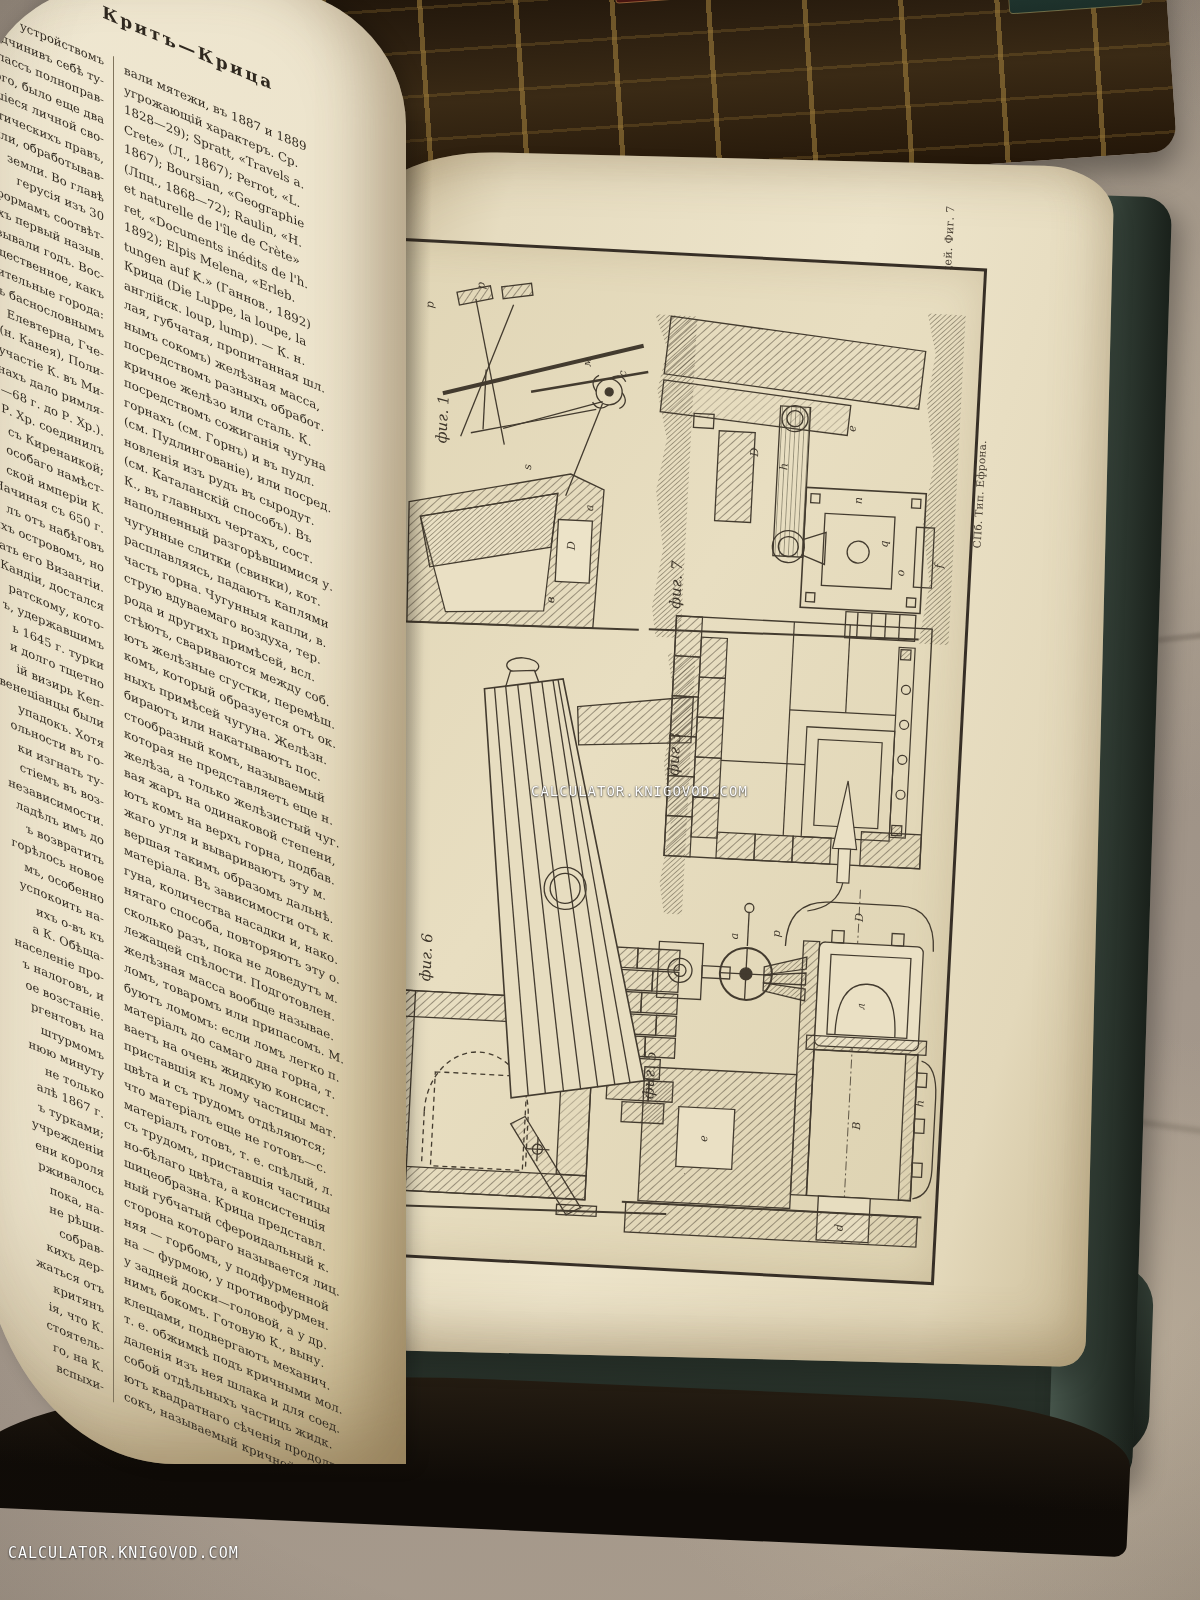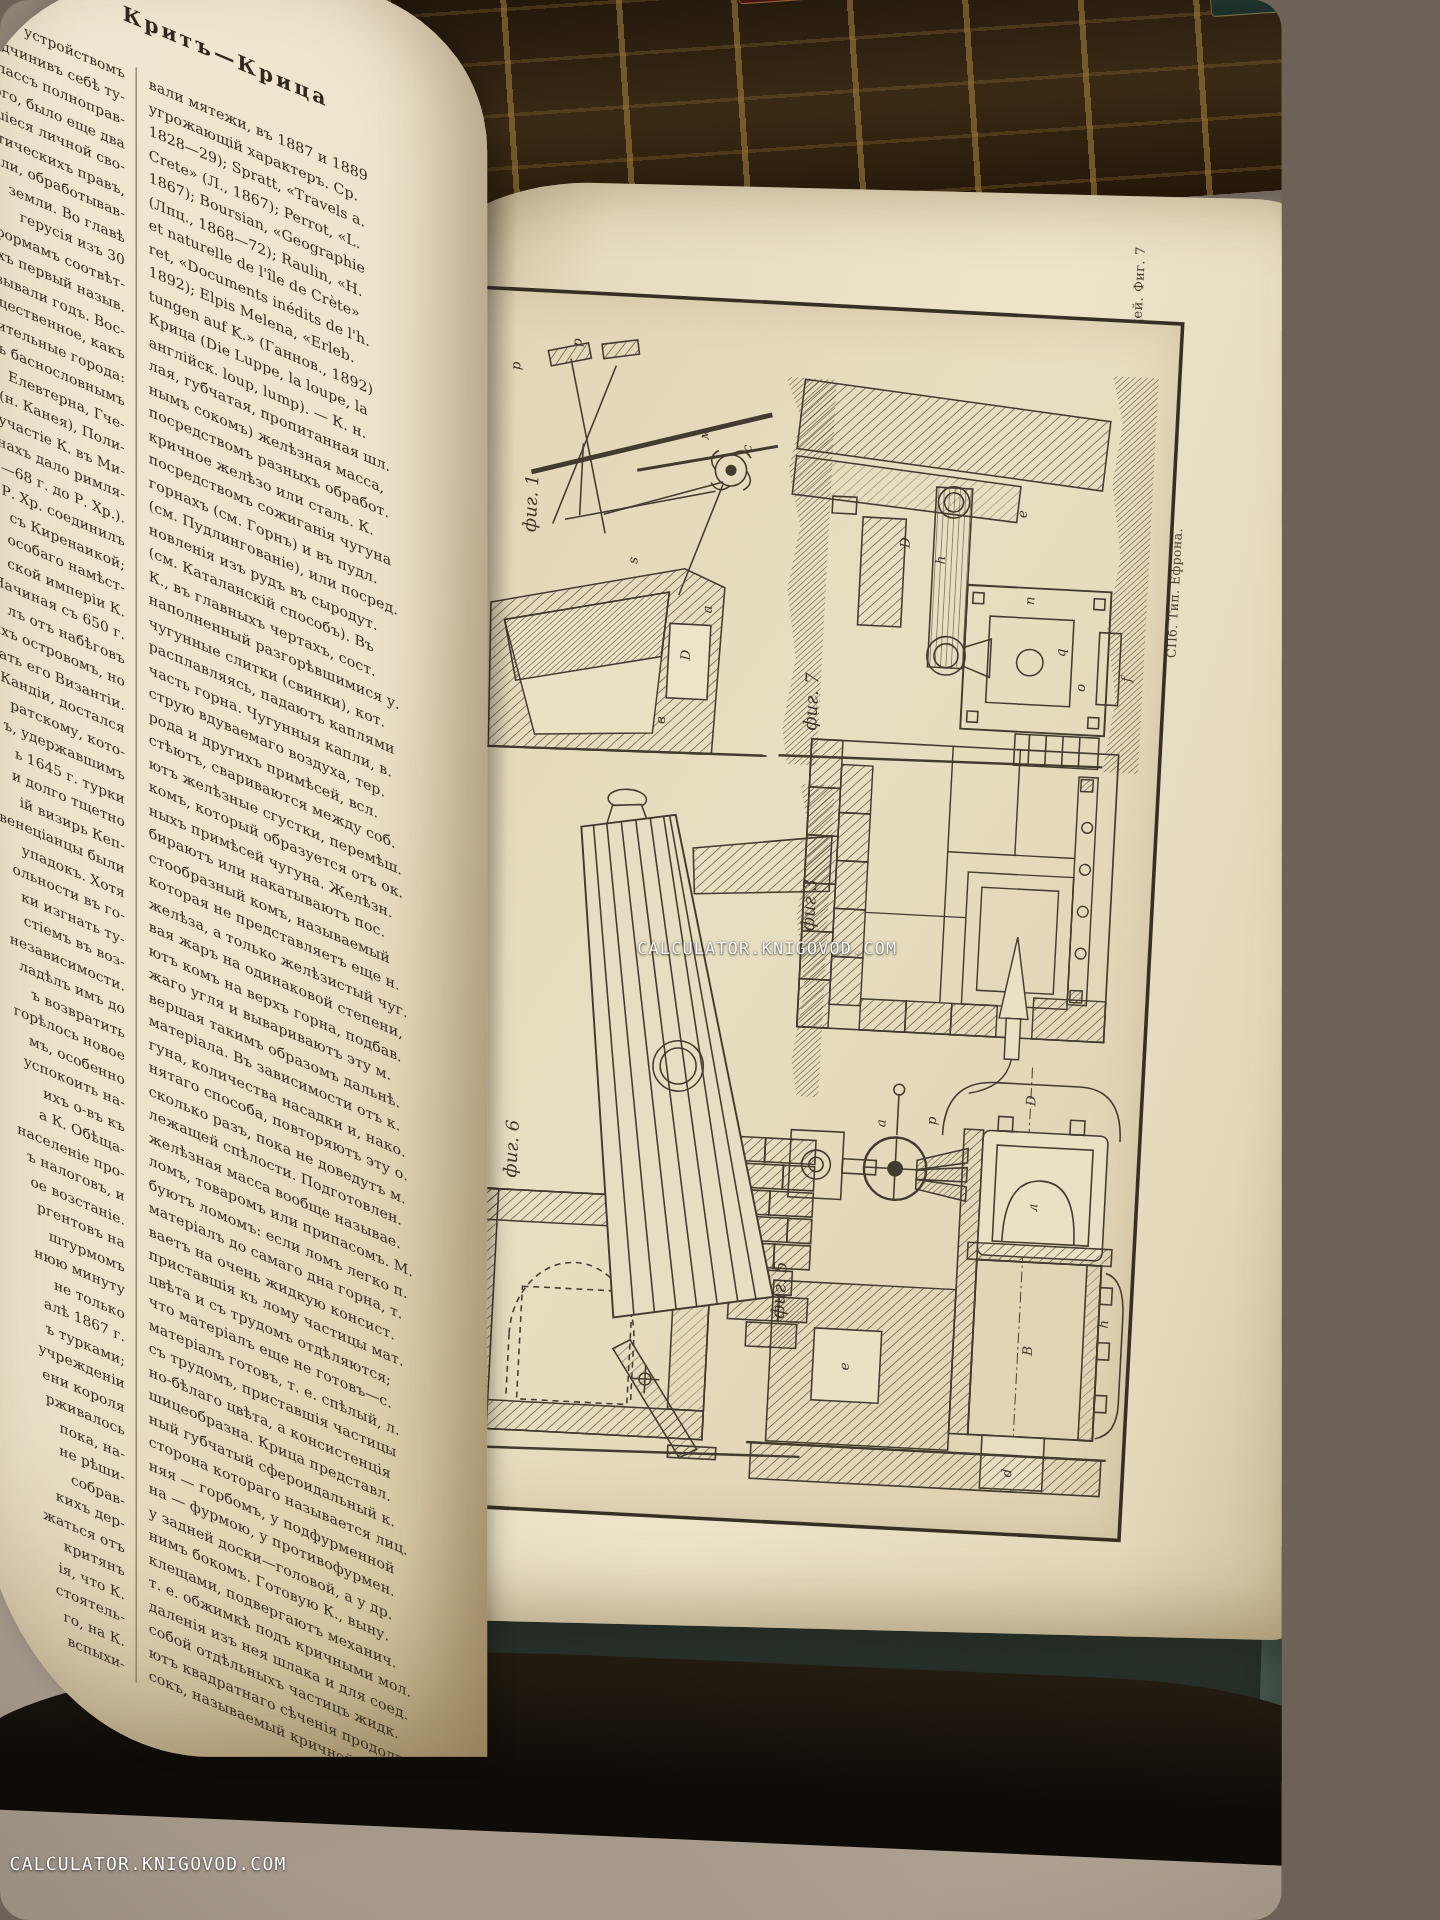--- a/index.html
+++ b/index.html
@@ -1,21 +1,21 @@
 <!DOCTYPE html>
 <html><head>
 <meta charset="utf-8">
 <style>
   html,body{margin:0;padding:0;background:#6c6258;}
-  .scene{position:relative;width:1068px;height:1600px;overflow:hidden;
+  .scene{position:relative;width:1200px;height:1600px;overflow:hidden;
     background:
       radial-gradient(1000px 700px at 85% 25%, #b3a796 0%, rgba(179,167,150,0) 60%),
       radial-gradient(900px 600px at 90% 85%, #b7aa97 0%, rgba(183,170,151,0) 55%),
       linear-gradient(160deg,#8f8478 0%, #998d80 35%, #a2968a 70%, #a99c8c 100%);
-    font-family:"DejaVu Serif", serif; color:#3c342a;border-radius:24px;}
+    font-family:"DejaVu Serif", serif; color:#3c342a;}
   .crease{position:absolute;pointer-events:none;}
   
   .top-books{position:absolute;left:60px;top:-58px;width:1110px;height:248px;transform:rotate(-4deg);
     background:
       repeating-linear-gradient(90deg, rgba(0,0,0,0) 0 74px, rgba(168,133,63,.55) 74px 79px, rgba(0,0,0,0) 79px 96px),
       repeating-linear-gradient(0deg, rgba(0,0,0,0) 0 18px, rgba(150,115,50,.28) 18px 21px, rgba(0,0,0,0) 21px 44px),
       linear-gradient(180deg,#191007 0%, #2c1f10 35%, #3a2a15 60%, #241709 100%);
     border-radius:10px 10px 26px 26px; box-shadow:0 18px 30px rgba(0,0,0,.35);}
   .spine-label-red{position:absolute;left:560px;top:8px;width:86px;height:52px;background:linear-gradient(180deg,#6a241c,#471410);border:1px solid rgba(190,150,80,.5);border-radius:4px;}
   .spine-label-teal{position:absolute;left:952px;top:12px;width:132px;height:86px;background:linear-gradient(180deg,#2d4a42,#1c2f29);border:1px solid rgba(190,150,80,.45);border-radius:4px;}

